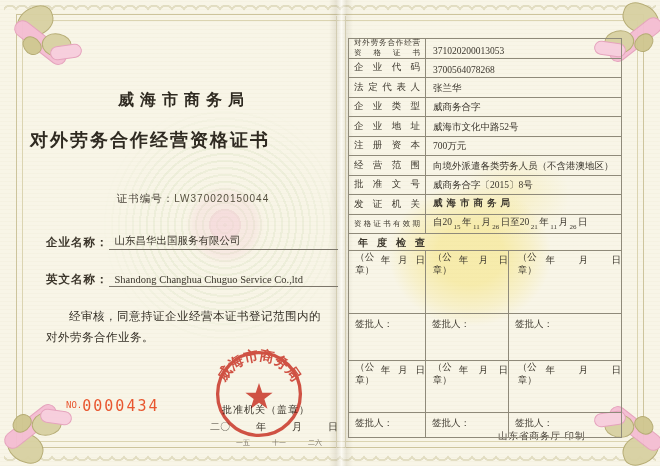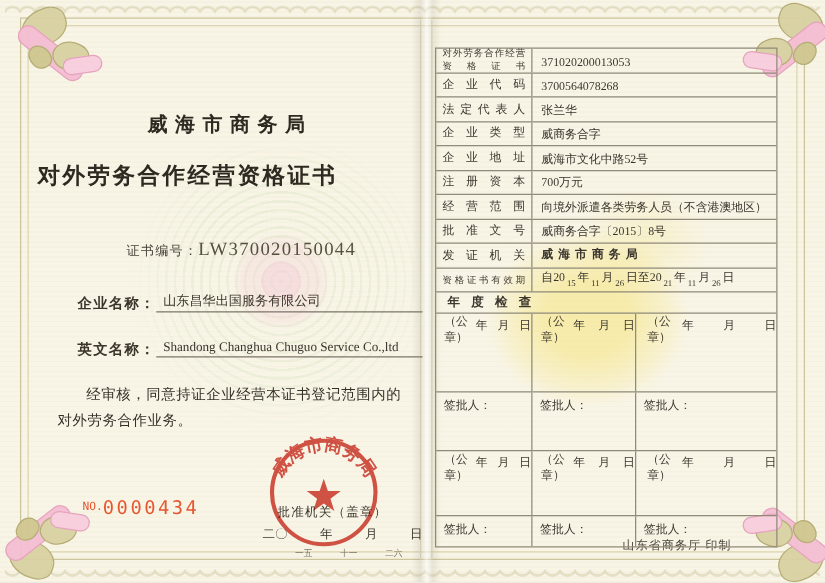--- a/index.html
+++ b/index.html
@@ -46,22 +46,22 @@
             mask-image:radial-gradient(circle,#000 45%,transparent 72%);}
   .flower-yellow{position:absolute;left:390px;top:185px;width:160px;height:140px;opacity:.6;
     background:radial-gradient(ellipse at 50% 50%,rgba(245,224,100,.75) 0 30%,rgba(245,224,100,.35) 55%,rgba(245,224,100,0) 72%);}
   .flower-yellow2{position:absolute;left:460px;top:150px;width:110px;height:90px;opacity:.4;
     background:radial-gradient(ellipse,rgba(245,224,100,.6),rgba(245,224,100,0) 70%);}
   
   .page-left{position:absolute;left:30px;top:0;width:308px;height:466px;}
   .title1{position:absolute;top:90px;left:0;width:100%;text-align:center;font-size:16px;font-weight:bold;letter-spacing:6px;color:#2f2a21;}
   .title2{position:absolute;top:128px;left:0;width:100%;text-align:left;font-size:18px;font-weight:bold;letter-spacing:2px;color:#2f2a21;}
   .certno{position:absolute;top:192px;left:0;width:100%;text-align:center;font-size:10.5px;letter-spacing:1px;color:#4a443a;padding-left:18px;box-sizing:border-box;}
-  .certno .num{font-family:Liberation Serif, serif;font-size:15px;letter-spacing:1px;color:#55503f;}
-  .field-row{position:absolute;left:32px;right:0;display:flex;align-items:center;}
+  .certno .num{font-family:Liberation Sans, sans-serif;font-size:10px;letter-spacing:1px;color:#55503f;}
+  .field-row{position:absolute;left:16px;right:0;display:flex;align-items:flex-end;}
   .field-row .flabel{font-size:11.5px;font-weight:bold;white-space:nowrap;letter-spacing:1px;}
   .field-row .fline{flex:1;border-bottom:1px solid #7c766a;padding:0 4px 1px 6px;font-size:10.5px;white-space:nowrap;color:#3a352b;}
   .row-company{top:234px;}
   .row-english{top:272px;}
   .row-english .fline{font-family:"Liberation Serif",serif;font-size:10.5px;}
   .statement{position:absolute;top:306px;left:16px;width:282px;font-size:11.5px;line-height:1.8;text-indent:2em;letter-spacing:.5px;color:#353027;}
   .serial{position:absolute;top:396px;left:36px;color:var(--serial);font-family:"DejaVu Sans Mono",monospace;}
   .serial .pfx{font-size:9px;vertical-align:3px;letter-spacing:0;}
   .serial .digits{font-size:15px;letter-spacing:2px;}
   .approval{position:absolute;top:403px;left:192px;font-size:10px;letter-spacing:1px;color:#3c372d;}

